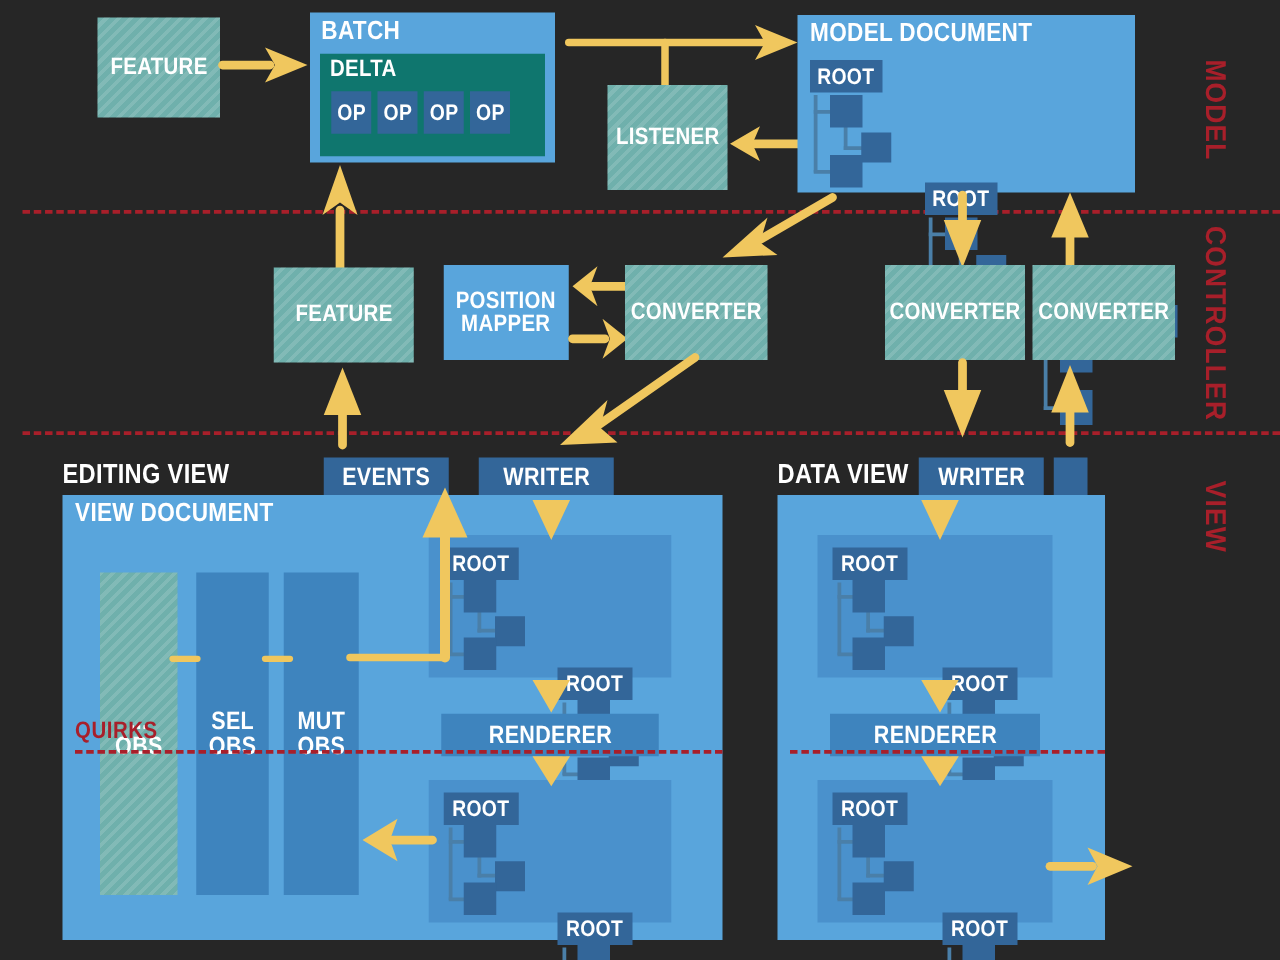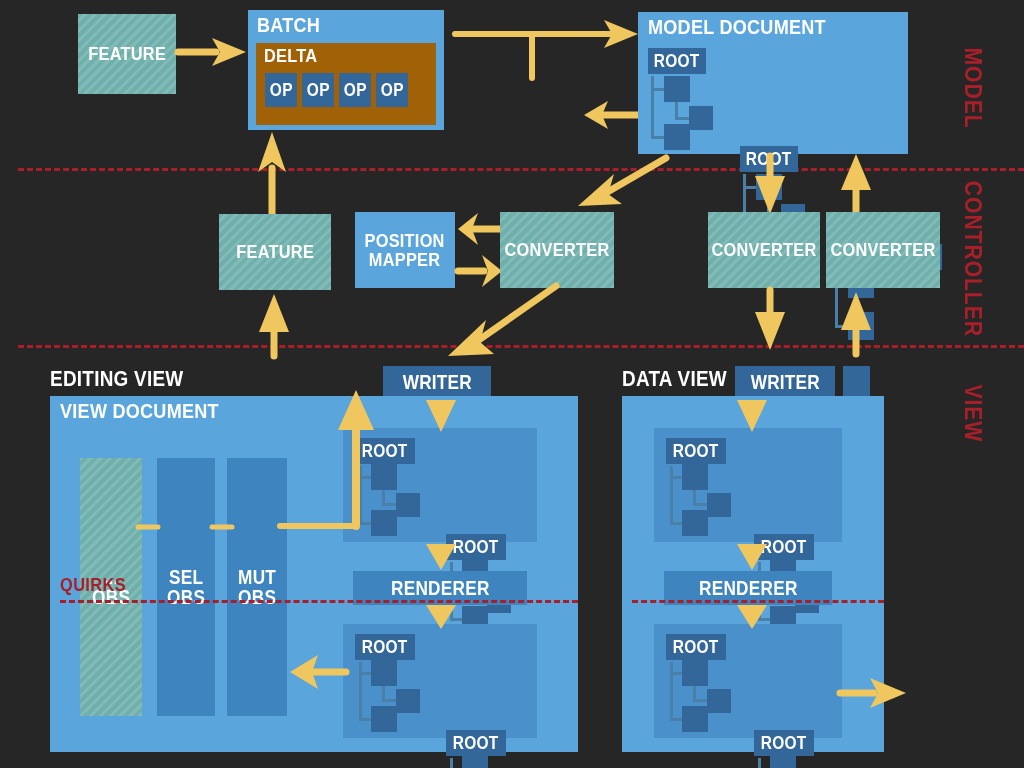--- a/index.html
+++ b/index.html
@@ -82,21 +82,21 @@
   <div class="arrow" style="left:176px;top:36px;width:74px;height:32px;">
     <svg width="74" height="32" viewBox="0 0 74 32">
       <path d="M2,16 L40,16" stroke="#F0C75E" stroke-width="7" stroke-linecap="round"></path>
       <path d="M36,2 L70,16 L36,30 L44,16 Z" fill="#F0C75E"></path>
     </svg>
   </div>
 
   <div class="abs box-lblue" style="left:248px;top:10px;width:196px;height:120px;display:block;">
     <div class="abs lbl" style="left:9px;top:4px;font-size:21px;transform-origin:left center;">BATCH</div>
 
-    <div class="abs" style="left:8px;top:33px;width:180px;height:82px;background:#a16207;">
+    <div class="abs" style="left:8px;top:33px;width:180px;height:82px;background:#0f766e;">
       <div class="abs lbl" style="left:8px;top:3px;font-size:19px;transform-origin:left center;">DELTA</div>
       <div class="abs box-dblue" style="left:9px;top:30px;width:32px;height:34px;">
         <span class="lbl" style="font-size:18px;">OP</span>
       </div>
       <div class="abs box-dblue" style="left:46px;top:30px;width:32px;height:34px;">
         <span class="lbl" style="font-size:18px;">OP</span>
       </div>
       <div class="abs box-dblue" style="left:83px;top:30px;width:32px;height:34px;">
         <span class="lbl" style="font-size:18px;">OP</span>
       </div>
@@ -114,20 +114,23 @@
   </div>
 
   <div class="arrow" style="left:452px;top:18px;width:190px;height:64px;">
     <svg width="190" height="64" viewBox="0 0 190 64">
       <path d="M3,16 L160,16" stroke="#F0C75E" stroke-width="6" stroke-linecap="round"></path>
       <path d="M80,16 L80,60" stroke="#F0C75E" stroke-width="6" stroke-linecap="round"></path>
       <path d="M152,2 L186,16 L152,30 L160,16 Z" fill="#F0C75E"></path>
     </svg>
   </div>
 
+  <div class="abs box-teal" style="left:486px;top:68px;width:96px;height:84px;">
+    <span class="lbl" style="font-size:19px;">LISTENER</span>
+  </div>
 
   <div class="arrow" style="left:582px;top:100px;width:62px;height:30px;">
     <svg width="62" height="30" viewBox="0 0 62 30">
       <path d="M22,15 L60,15" stroke="#F0C75E" stroke-width="7" stroke-linecap="round"></path>
       <path d="M26,1 L2,15 L26,29 L20,15 Z" fill="#F0C75E"></path>
     </svg>
   </div>
 
   <div class="abs panel-lblue" style="left:638px;top:12px;width:270px;height:142px;">
     <div class="abs lbl" style="left:10px;top:4px;font-size:21px;transform-origin:left center;">MODEL DOCUMENT</div>
@@ -250,20 +253,23 @@
 
   <div class="arrow" style="left:838px;top:288px;width:36px;height:68px;">
     <svg width="36" height="68" viewBox="0 0 36 68">
       <path d="M18,66 L18,38" stroke="#F0C75E" stroke-width="7" stroke-linecap="round"></path>
       <path d="M3,42 L18,4 L33,42 Z" fill="#F0C75E"></path>
     </svg>
   </div>
 
   <div class="abs lbl" style="left:50px;top:368px;font-size:22px;transform-origin:left center;">EDITING VIEW</div>
 
+  <div class="abs tab" style="left:259px;top:366px;width:100px;height:32px;">
+    <span class="lbl" style="font-size:20px;">EVENTS</span>
+  </div>
   <div class="abs tab" style="left:383px;top:366px;width:108px;height:32px;">
     <span class="lbl" style="font-size:20px;">WRITER</span>
   </div>
 
   <div class="abs panel-lblue" style="left:50px;top:396px;width:528px;height:356px;">
     <div class="abs lbl" style="left:10px;top:4px;font-size:21px;transform-origin:left center;">VIEW DOCUMENT</div>
 
     <div class="abs box-teal" style="left:30px;top:62px;width:62px;height:258px;text-align:center;">
       <span class="lbl" style="font-size:20px;">...
 OBS</span>

